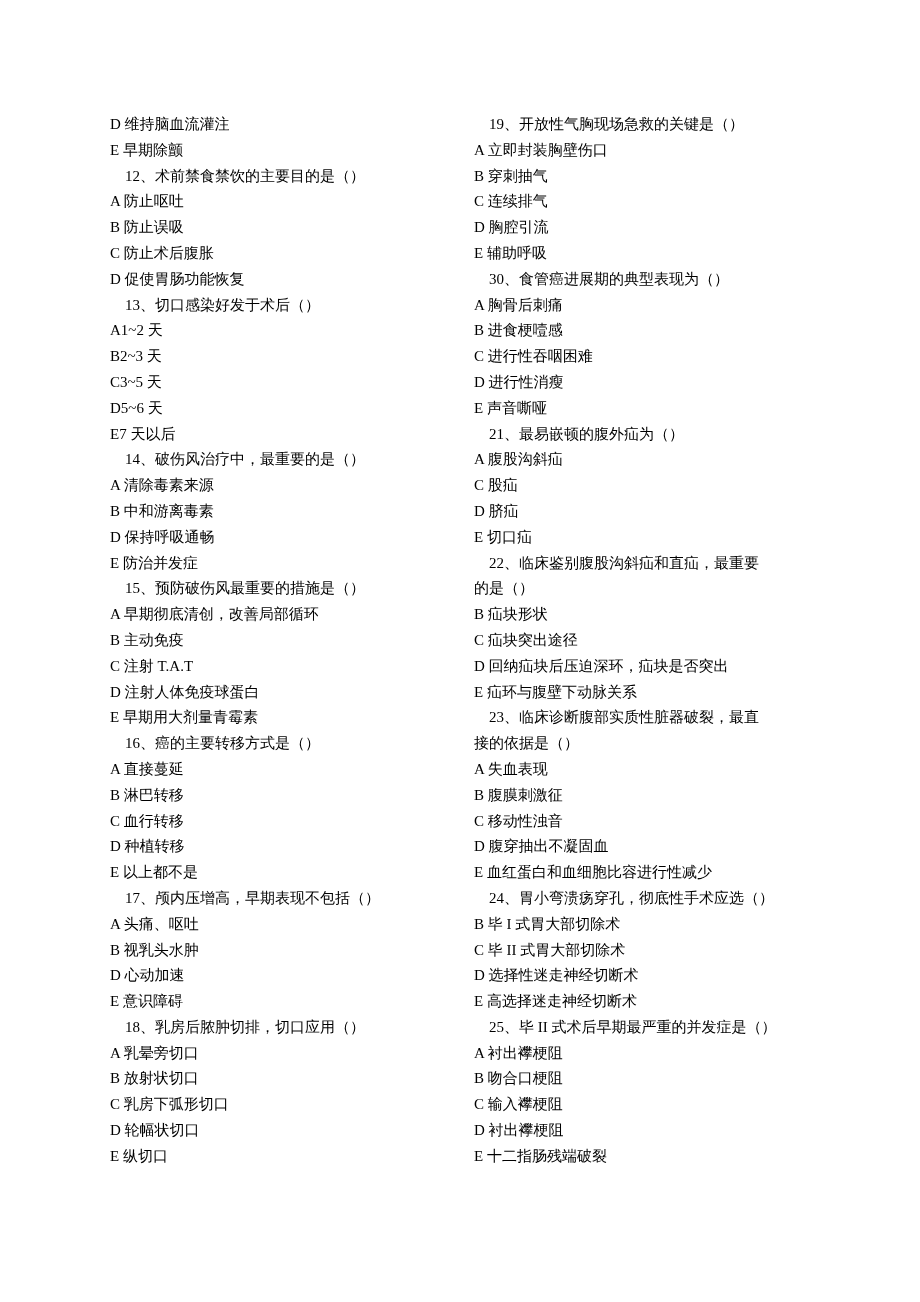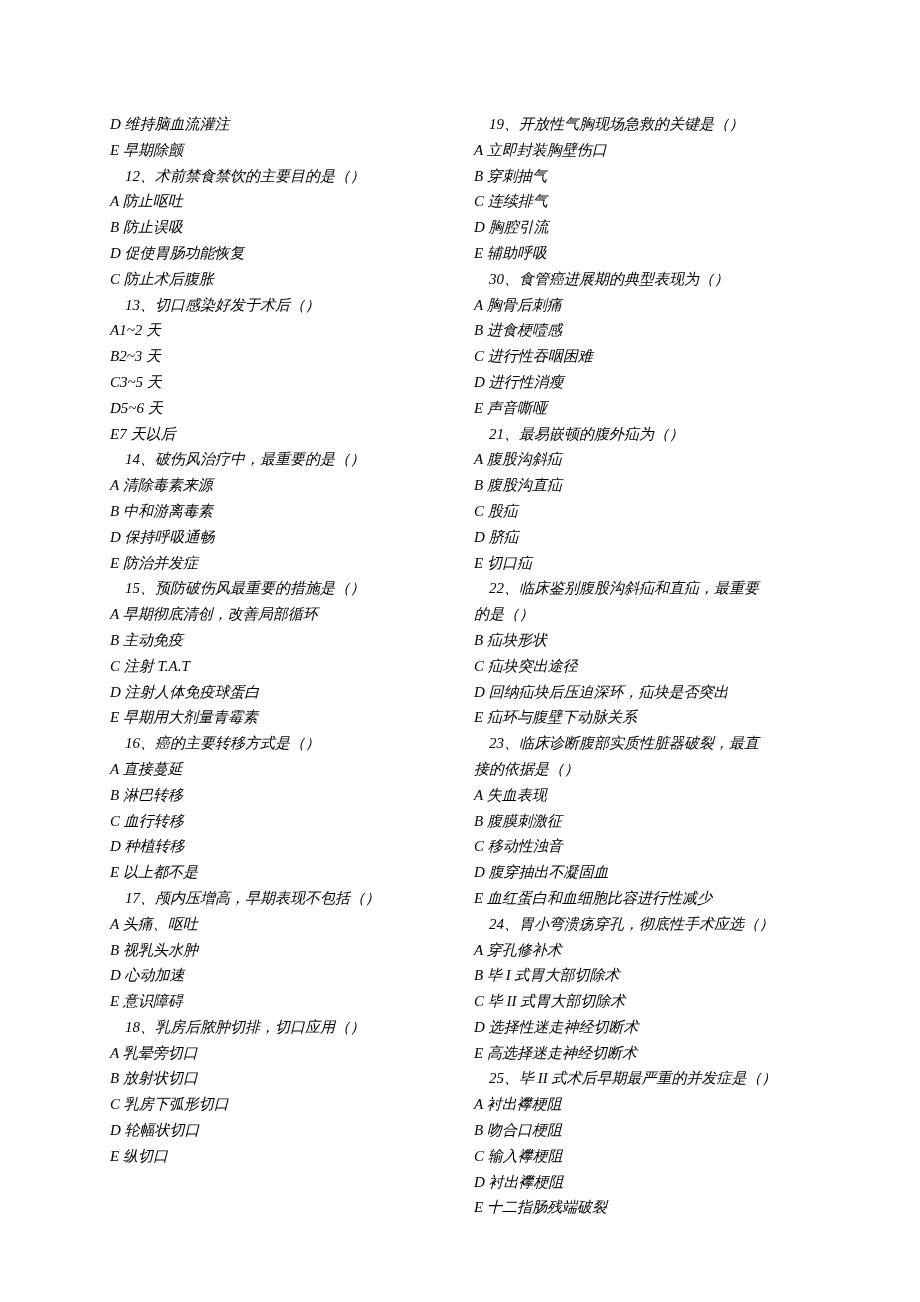--- a/index.html
+++ b/index.html
@@ -8,37 +8,36 @@
       font-family: "SimSun", "宋体", serif;
       font-size: 15px;
       color: #000000;
       line-height: 1.72;
       width: 920px;
       padding: 112px 110px 40px 110px;
     }
     .columns {
       display: flex;
       gap: 28px;
-      font-style: italic;
     }
     .col { flex: 1; }
     .line { white-space: nowrap; }
   </style>
 </head>
 <body>
 
 <div class="columns">
   <div class="col" id="left-col">
       <div class="line">D 维持脑血流灌注</div>
       <div class="line">E 早期除颤</div>
       <div class="line">　12、术前禁食禁饮的主要目的是（）</div>
       <div class="line">A 防止呕吐</div>
       <div class="line">B 防止误吸</div>
+      <div class="line">C 防止术后腹胀</div>
       <div class="line">D 促使胃肠功能恢复</div>
-      <div class="line">C 防止术后腹胀</div>
       <div class="line">　13、切口感染好发于术后（）</div>
       <div class="line">A1~2 天</div>
       <div class="line">B2~3 天</div>
       <div class="line">C3~5 天</div>
       <div class="line">D5~6 天</div>
       <div class="line">E7 天以后</div>
       <div class="line">　14、破伤风治疗中，最重要的是（）</div>
       <div class="line">A 清除毒素来源</div>
       <div class="line">B 中和游离毒素</div>
       <div class="line">D 保持呼吸通畅</div>
@@ -75,39 +74,37 @@
       <div class="line">D 胸腔引流</div>
       <div class="line">E 辅助呼吸</div>
       <div class="line">　30、食管癌进展期的典型表现为（）</div>
       <div class="line">A 胸骨后刺痛</div>
       <div class="line">B 进食梗噎感</div>
       <div class="line">C 进行性吞咽困难</div>
       <div class="line">D 进行性消瘦</div>
       <div class="line">E 声音嘶哑</div>
       <div class="line">　21、最易嵌顿的腹外疝为（）</div>
       <div class="line">A 腹股沟斜疝</div>
-      <div class="line">B 腹股沟直疝</div>
       <div class="line">C 股疝</div>
       <div class="line">D 脐疝</div>
       <div class="line">E 切口疝</div>
       <div class="line">　22、临床鉴别腹股沟斜疝和直疝，最重要</div>
       <div class="line">的是（）</div>
       <div class="line">B 疝块形状</div>
       <div class="line">C 疝块突出途径</div>
       <div class="line">D 回纳疝块后压迫深环，疝块是否突出</div>
       <div class="line">E 疝环与腹壁下动脉关系</div>
       <div class="line">　23、临床诊断腹部实质性脏器破裂，最直</div>
       <div class="line">接的依据是（）</div>
       <div class="line">A 失血表现</div>
       <div class="line">B 腹膜刺激征</div>
       <div class="line">C 移动性浊音</div>
       <div class="line">D 腹穿抽出不凝固血</div>
       <div class="line">E 血红蛋白和血细胞比容进行性减少</div>
       <div class="line">　24、胃小弯溃疡穿孔，彻底性手术应选（）</div>
-      <div class="line">A 穿孔修补术</div>
       <div class="line">B 毕 I 式胃大部切除术</div>
       <div class="line">C 毕 II 式胃大部切除术</div>
       <div class="line">D 选择性迷走神经切断术</div>
       <div class="line">E 高选择迷走神经切断术</div>
       <div class="line">　25、毕 II 式术后早期最严重的并发症是（）</div>
       <div class="line">A 衬出襻梗阻</div>
       <div class="line">B 吻合口梗阻</div>
       <div class="line">C 输入襻梗阻</div>
       <div class="line">D 衬出襻梗阻</div>
       <div class="line">E 十二指肠残端破裂</div>

